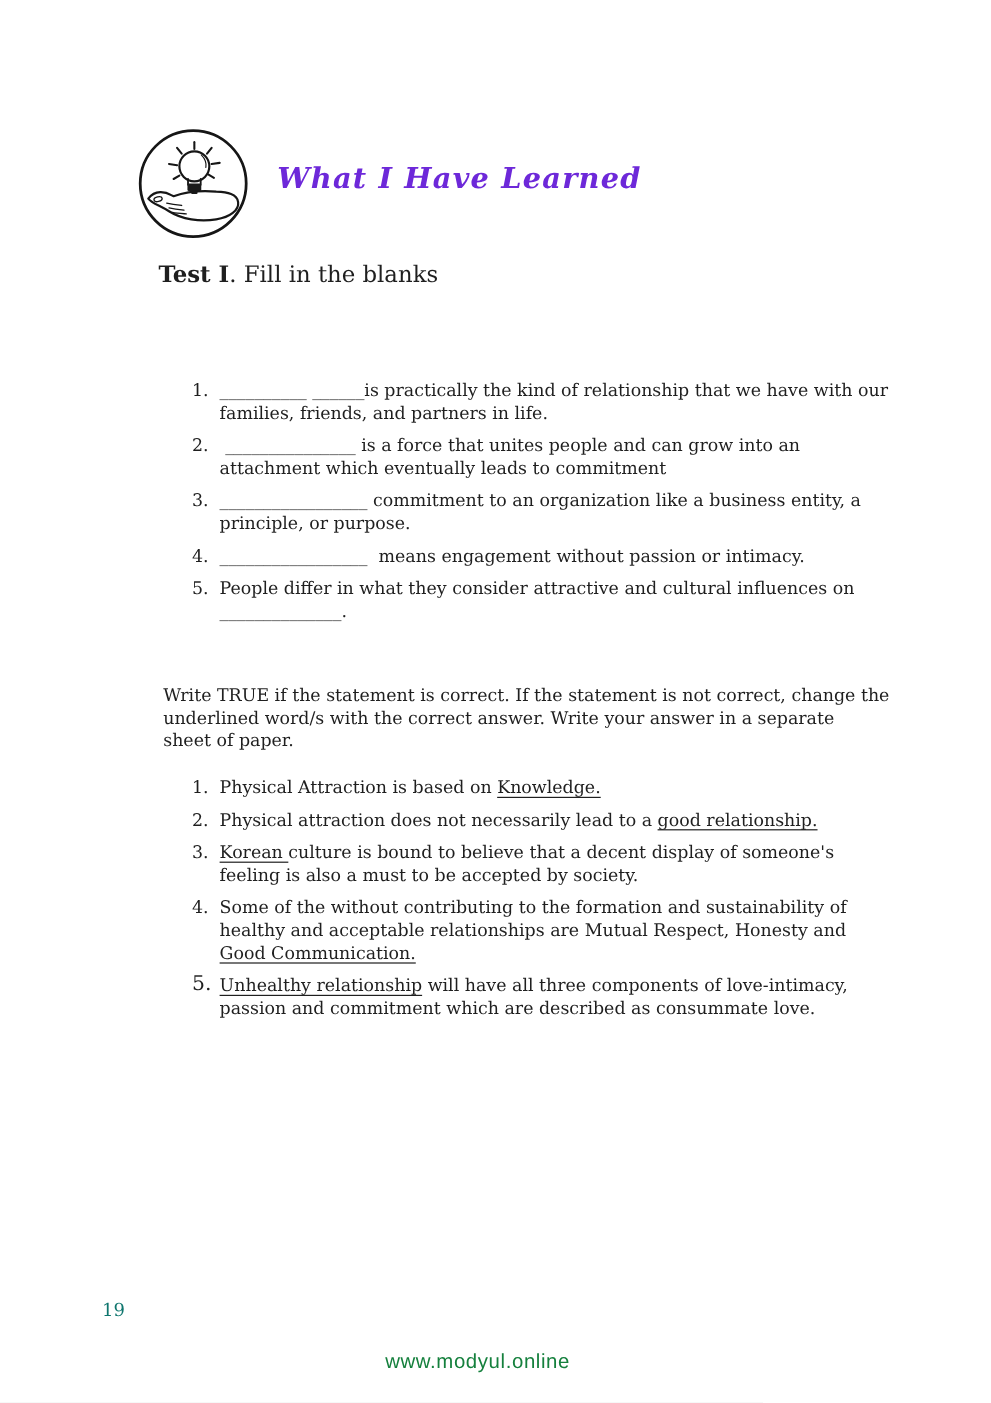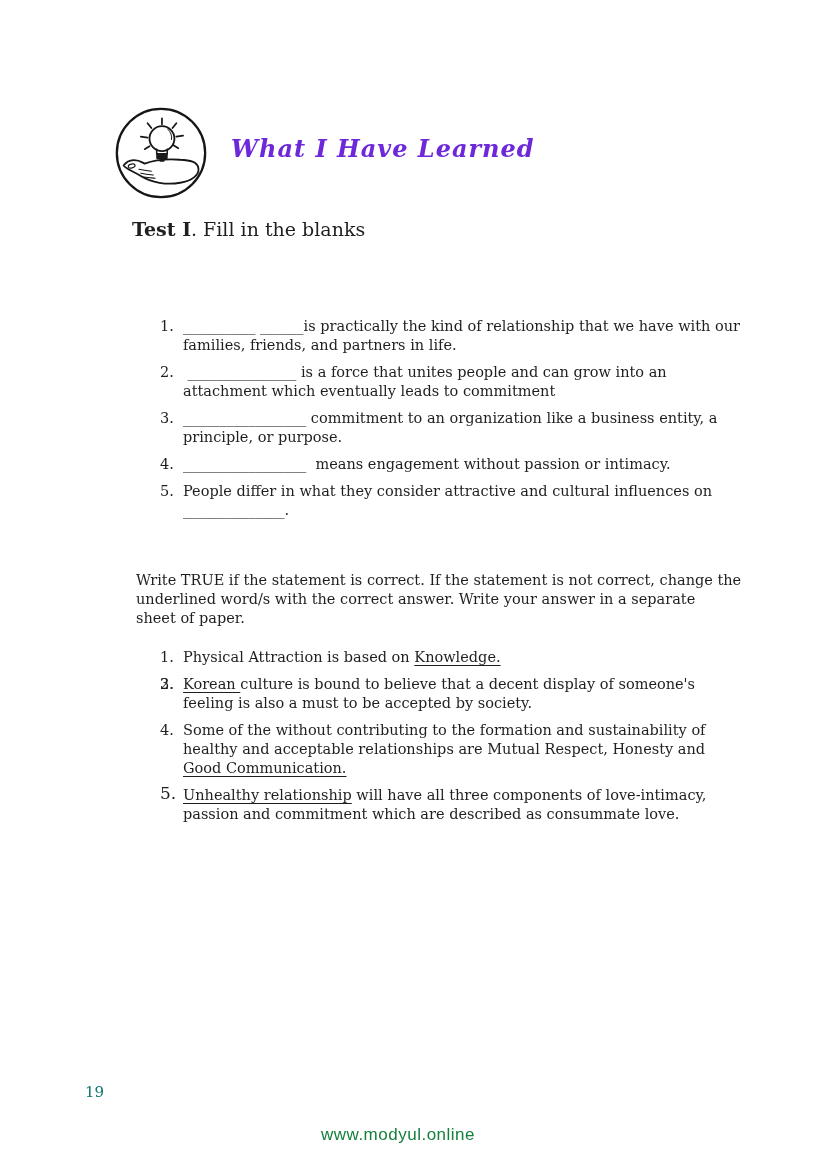--- a/index.html
+++ b/index.html
@@ -106,21 +106,21 @@
 ______________.</span></li>
   </ol>
 
 
   <div class="t2-para">Write TRUE if the statement is correct. If the statement is not correct, change the
 underlined word/s with the correct answer. Write your answer in a separate
 sheet of paper.</div>
 
   <ol class="qlist t2-list">
     <li class="item"><span class="num">1.</span><span class="txt"><span>Physical Attraction is based on </span><span class="u">Knowledge.</span><span></span></span></li>
-    <li class="item"><span class="num">2.</span></li>
+    <li class="item"><span class="num">2.</span><span class="txt"><span>Physical attraction does not necessarily lead to a </span><span class="u">good relationship.</span><span></span></span></li>
     <li class="item"><span class="num">3.</span><span class="txt"><span></span><span class="u">Korean </span><span>culture is bound to believe that a decent display of someone's
 feeling is also a must to be accepted by society.</span></span></li>
     <li class="item"><span class="num">4.</span><span class="txt"><span>Some of the without contributing to the formation and sustainability of
 healthy and acceptable relationships are Mutual Respect, Honesty and
 </span><span class="u">Good Communication.</span><span></span></span></li>
     <li class="item"><span class="num num-lg">5.</span><span class="txt"><span></span><span class="u">Unhealthy relationship</span><span> will have all three components of love-intimacy,
 passion and commitment which are described as consummate love.</span></span></li>
   </ol>
 
   <div class="page-number">19</div>

